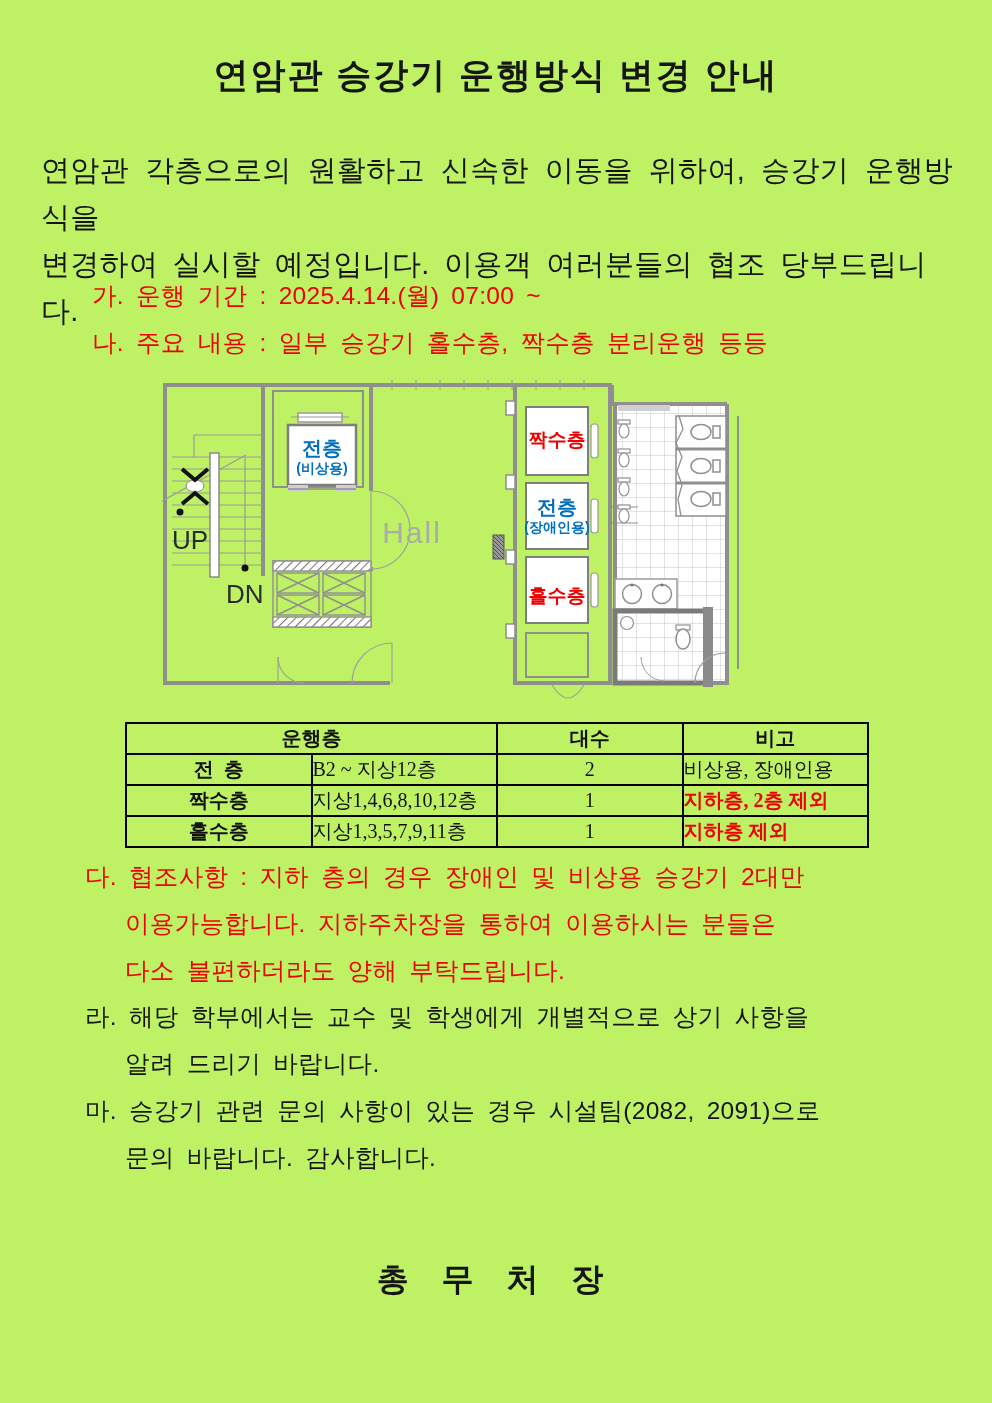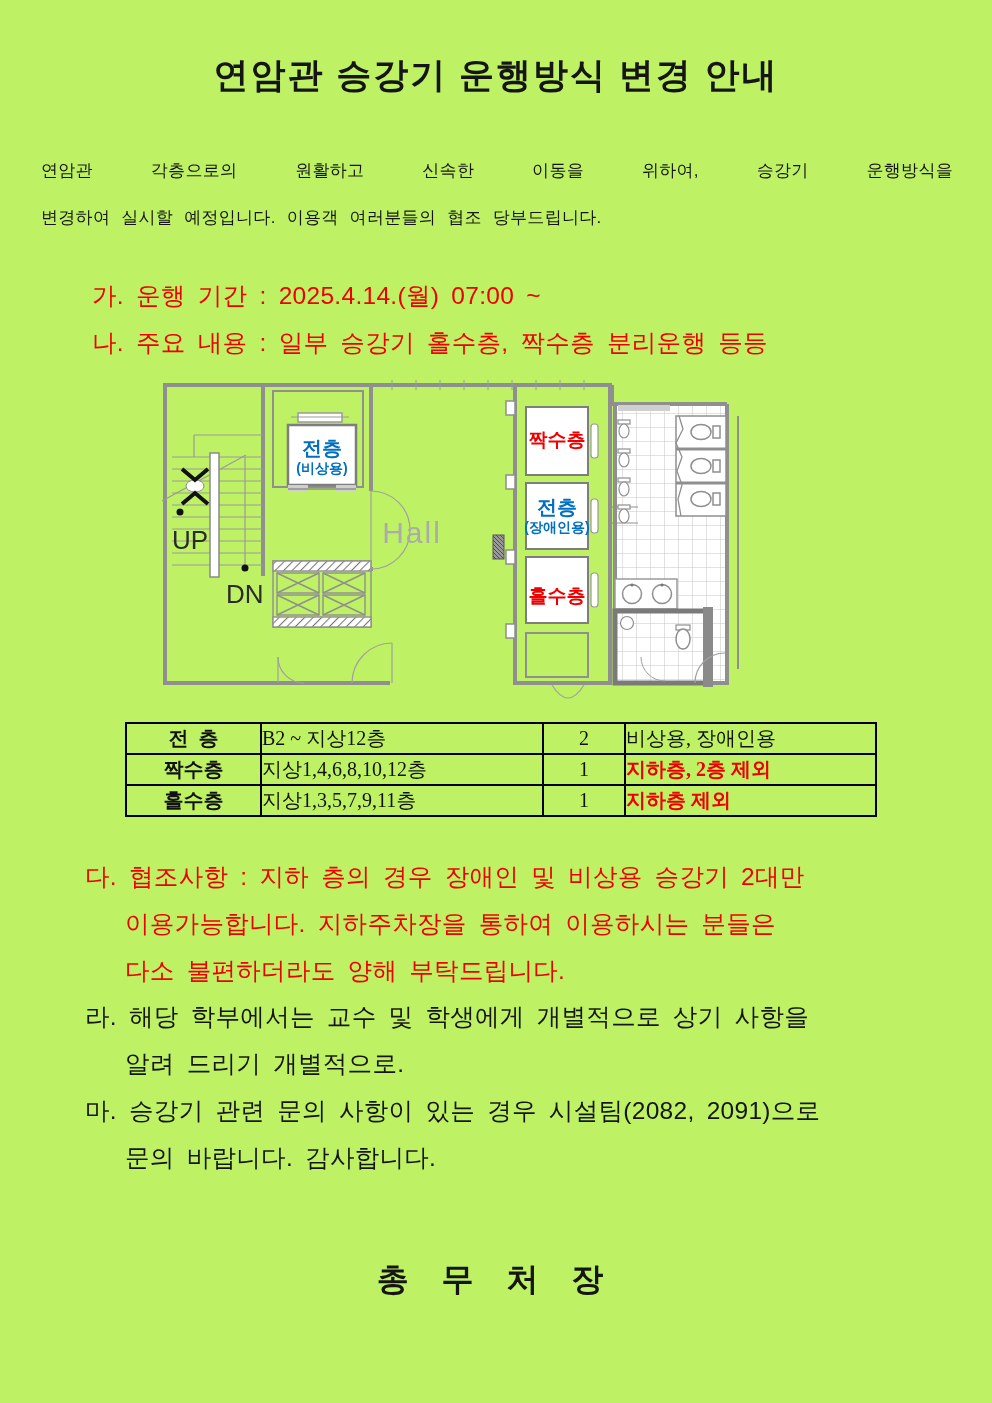--- a/index.html
+++ b/index.html
@@ -1,21 +1,21 @@
 <!DOCTYPE html>
 <html><head>
 <meta charset="utf-8">
 <style>
   html,body{margin:0;padding:0;background:#ffffff;}
   .page{position:relative;width:992px;height:1403px;background:#bef264;
         font-family:"Liberation Sans","DejaVu Sans",sans-serif;color:#151515;overflow:hidden;}
   .title{position:absolute;top:52px;left:0;width:100%;text-align:center;
          font-size:35px;font-weight:800;letter-spacing:2px;}
   .intro{position:absolute;top:147px;left:41px;width:912px;
-         font-size:17px;line-height:47px;word-spacing:6px;letter-spacing:.3px;}
+         font-size:29px;line-height:47px;word-spacing:6px;letter-spacing:.3px;}
   .intro .jl{text-align:justify;text-align-last:justify;}
   .numitems{position:absolute;top:272px;left:92px;font-size:24.5px;line-height:47px;
             word-spacing:5px;letter-spacing:.3px;}
   .red{color:#ee0000;}
   .plan{position:absolute;top:371px;left:160px;width:585px;height:336px;}
   table.ops{position:absolute;top:722px;left:125px;width:744px;border-collapse:collapse;
             font-family:"Liberation Serif","DejaVu Serif",serif;font-size:20px;color:#111;
             table-layout:fixed;}
   table.ops th,table.ops td{border:2px solid #000;height:29px;padding:0 0;}
   table.ops th{font-weight:700;text-align:center;}
@@ -227,20 +227,25 @@
       <circle cx="467" cy="252" r="6.5" fill="#fff" stroke="#8f8f8f" stroke-width="1.2"></circle>
       <rect x="516" y="254" width="14" height="5" fill="#fff" stroke="#8f8f8f" stroke-width="1.2"></rect>
       <ellipse cx="523" cy="268" rx="7" ry="10" fill="#fff" stroke="#8f8f8f" stroke-width="1.5"></ellipse>
       <path d="M505,310 A24,24 0 0 1 481,286" fill="none" stroke="#a0a0a0" stroke-width="1"></path>
       <path d="M535,312 A30,30 0 0 1 565,282" fill="none" stroke="#a0a0a0" stroke-width="1.2"></path>
     </g>
   </svg>
 
   <table class="ops">
     <tbody>
+        <tr>
+      <th colspan="2">운행층</th>
+      <th>대수</th>
+      <th>비고</th>
+    </tr>
     <tr>
       <td class="c-type">전  층</td>
       <td class="c-floors">B2 ~ 지상12층</td>
       <td class="c-count">2</td>
       <td class="c-note">비상용, 장애인용</td>
     </tr>
     <tr>
       <td class="c-type">짝수층</td>
       <td class="c-floors">지상1,4,6,8,10,12층</td>
       <td class="c-count">1</td>
@@ -256,21 +261,21 @@
     </table>
 
   <div class="mainitems">
     <div class="red">
       <div><span>다.</span> <span>협조사항 : 지하 층의 경우 장애인 및 비상용 승강기 2대만</span></div>
       <div class="cont">이용가능합니다. 지하주차장을 통하여 이용하시는 분들은</div>
       <div class="cont">다소 불편하더라도 양해 부탁드립니다.</div>
     </div>
     <div>
       <div><span>라.</span> <span>해당 학부에서는 교수 및 학생에게 개별적으로 상기 사항을</span></div>
-      <div class="cont">알려 드리기 개별적으로.</div>
+      <div class="cont">알려 드리기 바랍니다.</div>
     </div>
     <div>
       <div><span>마.</span> <span>승강기 관련 문의 사항이 있는 경우 시설팀(2082, 2091)으로</span></div>
       <div class="cont">문의 바랍니다. 감사합니다.</div>
     </div>
   </div>
 
   <div class="footer">총 무 처 장</div>
 
 </div>

